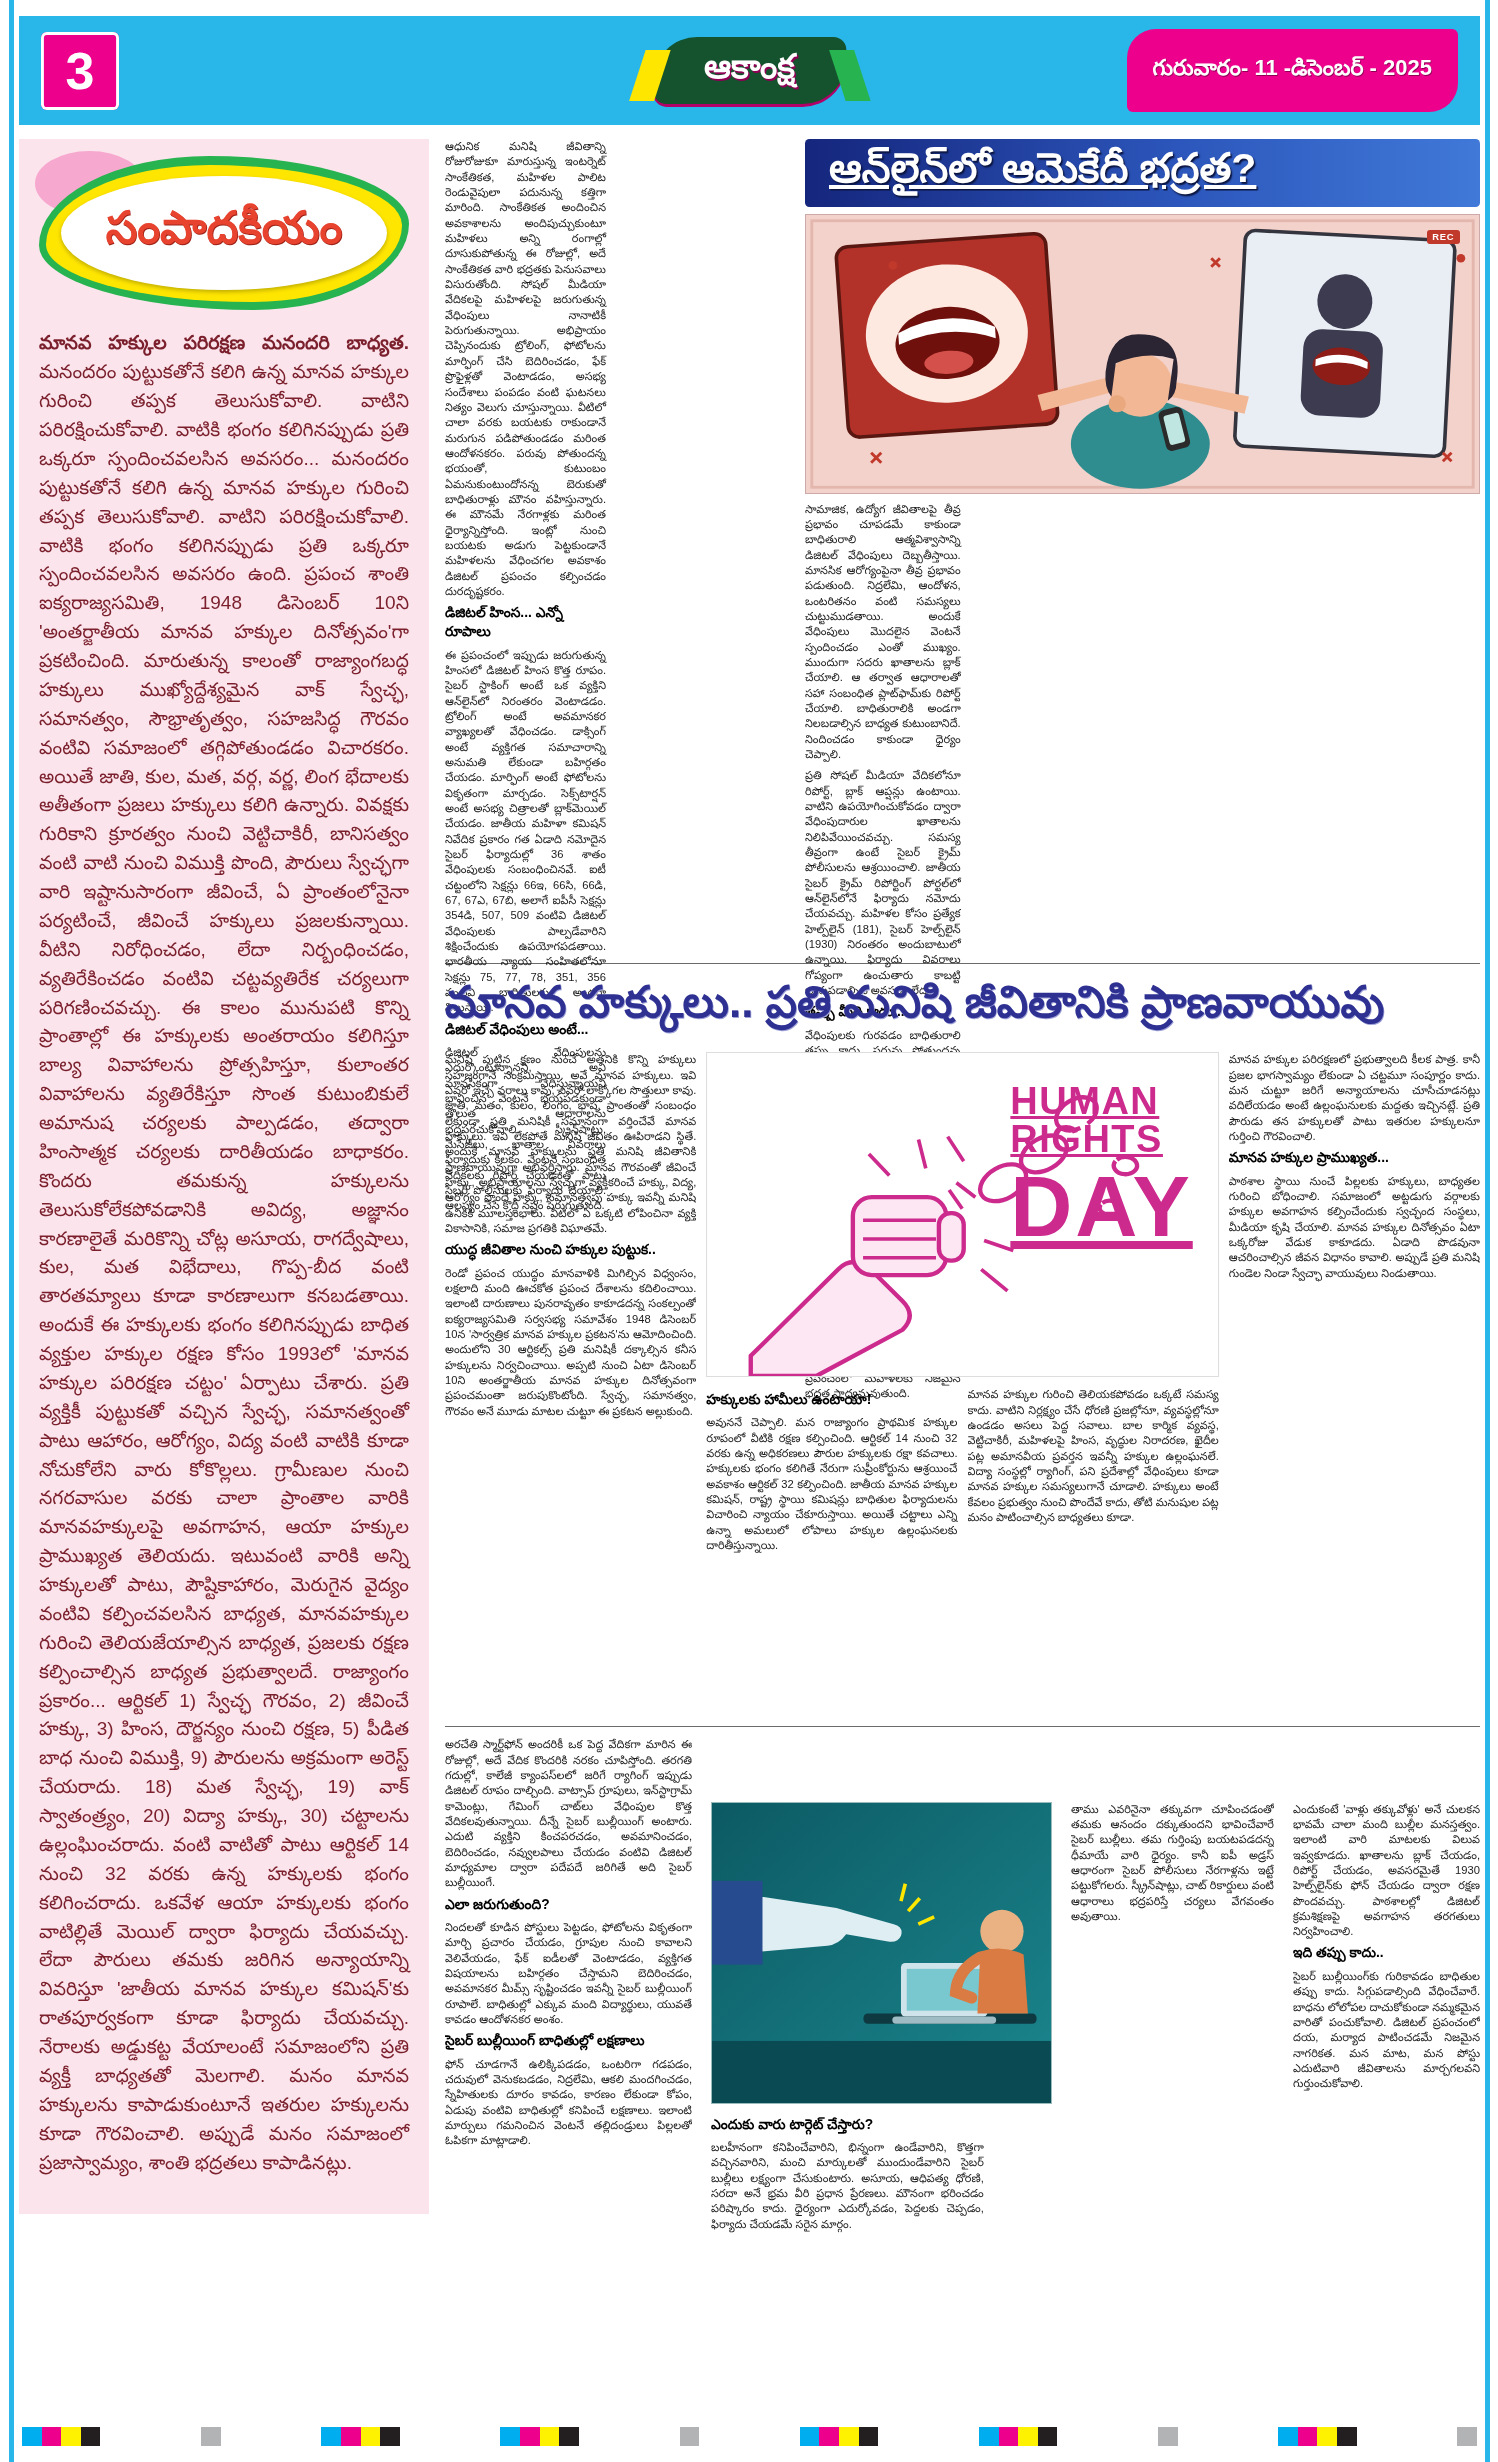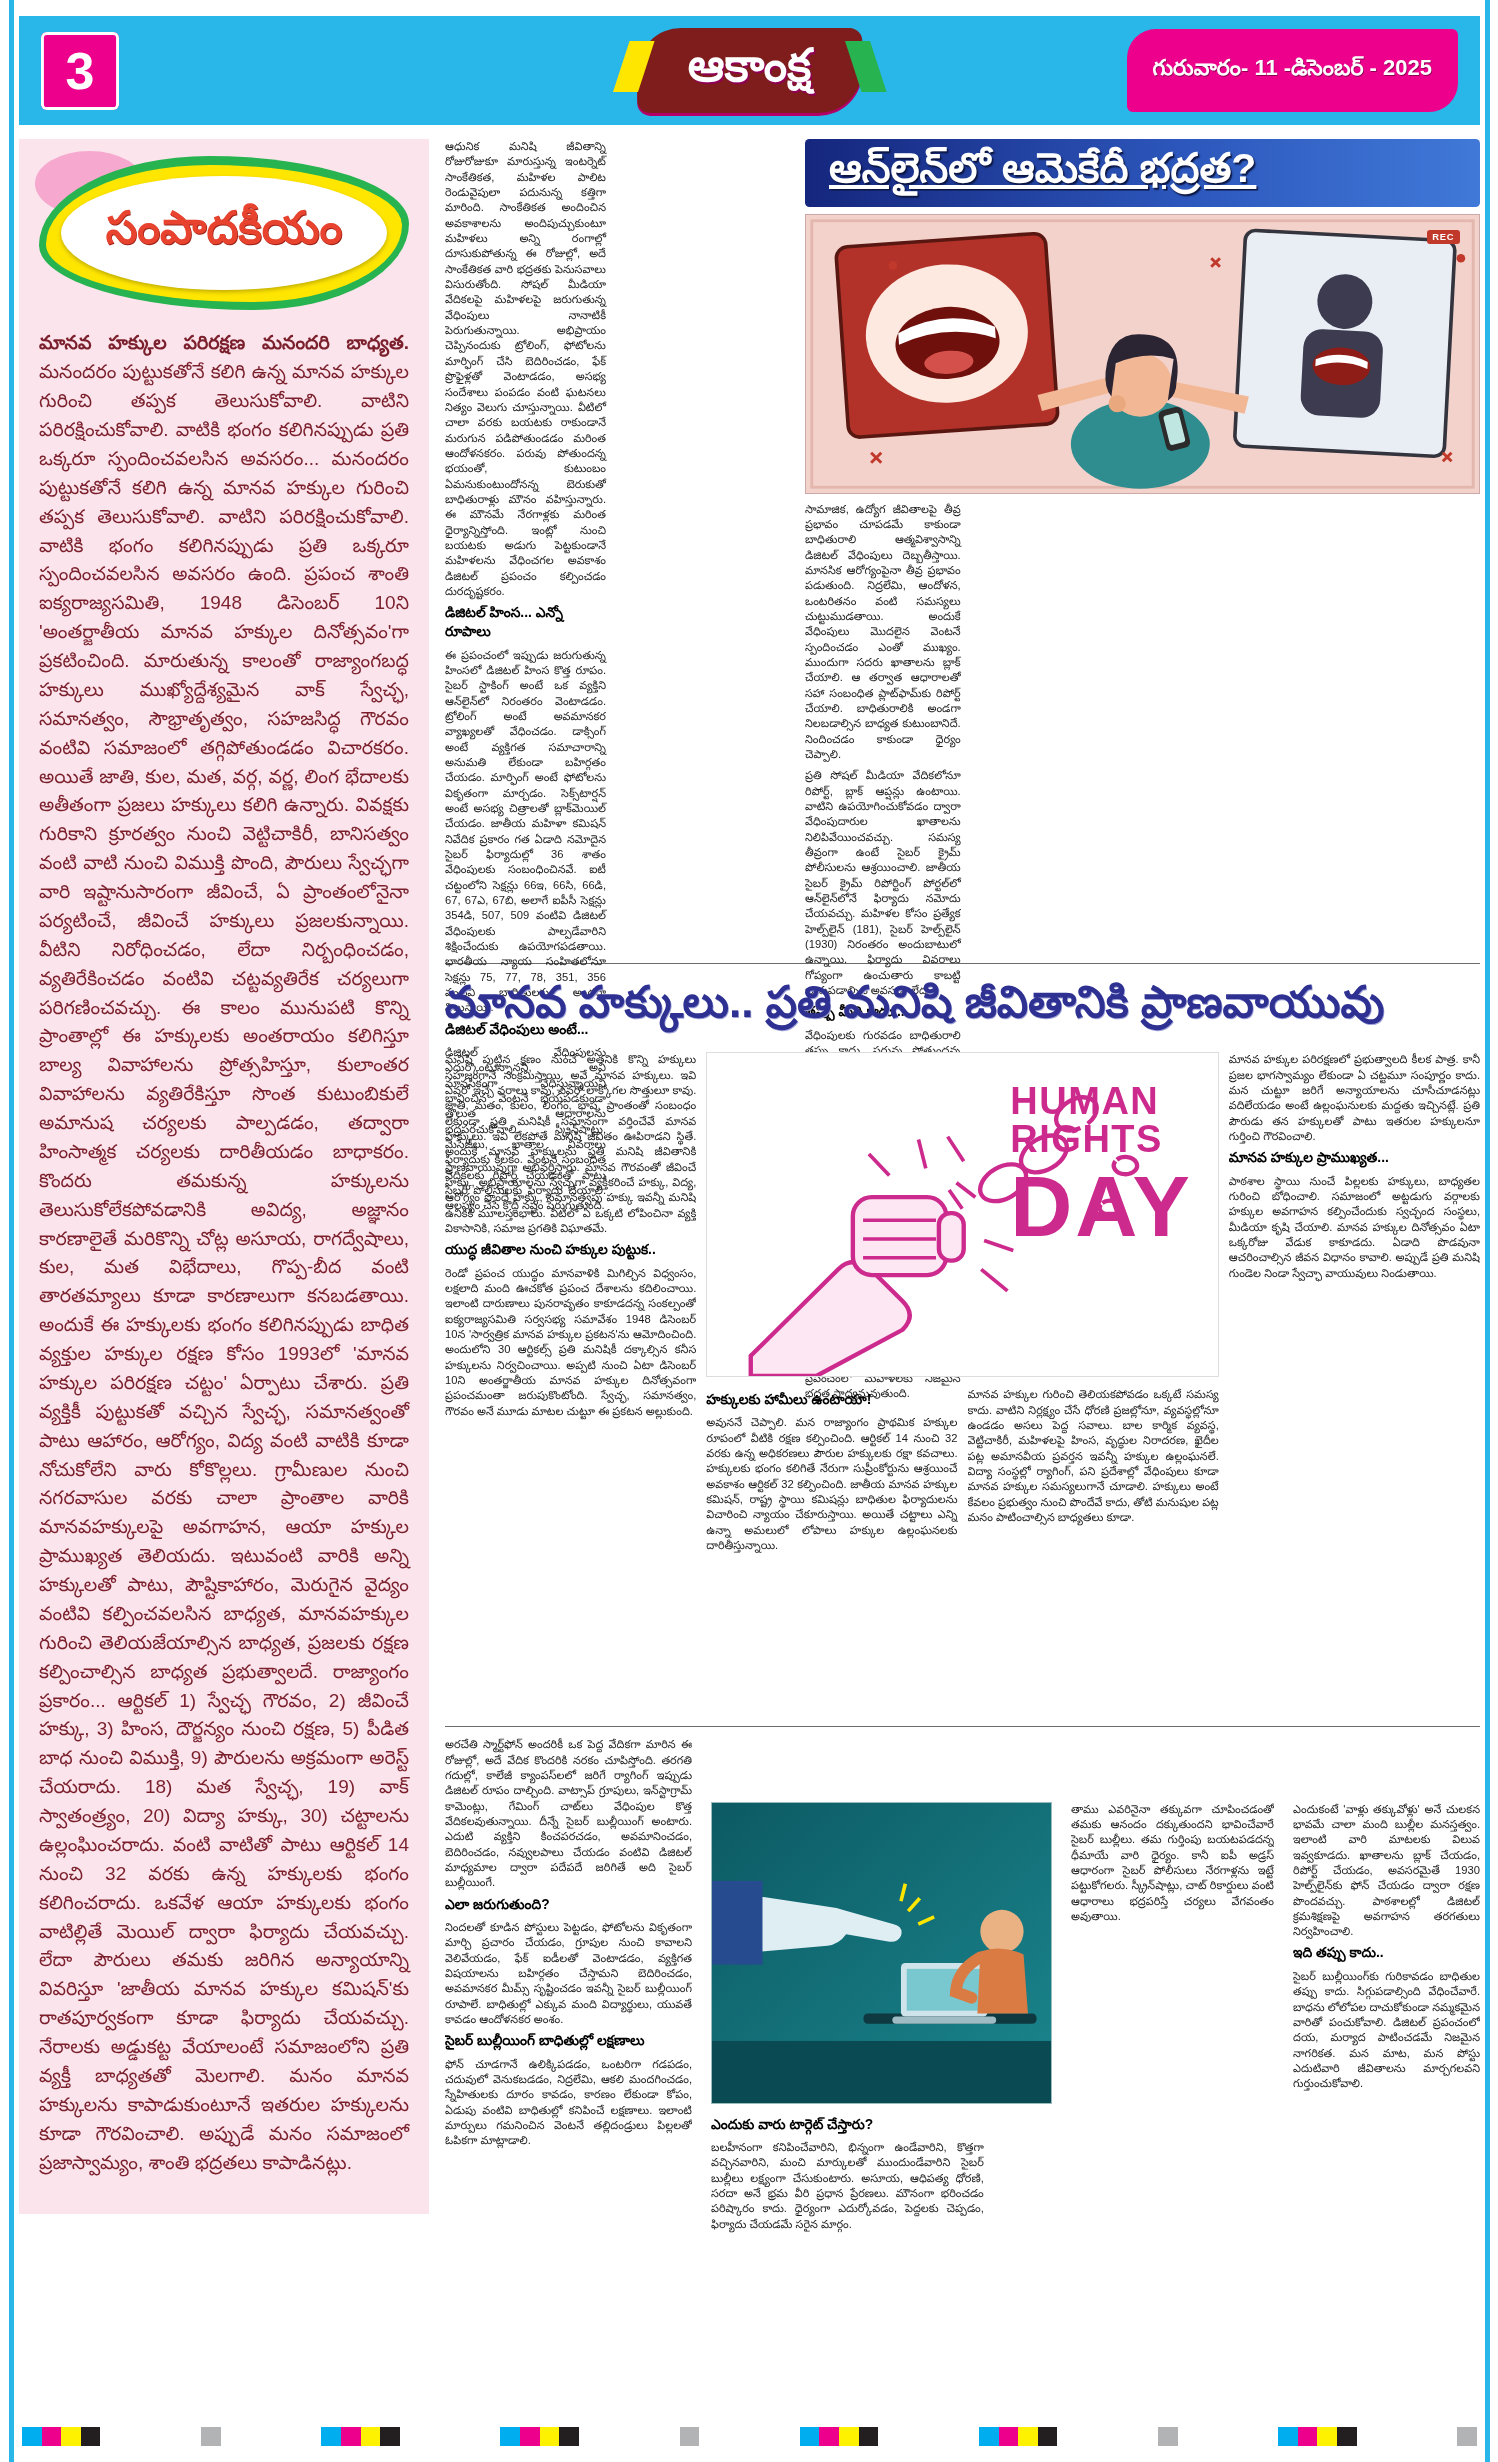--- a/index.html
+++ b/index.html
@@ -7,22 +7,22 @@
   .page { position:relative; width:1499px; height:2462px; background:#fff; overflow:hidden; }
   .edge { position:absolute; top:0; bottom:0; width:5px; background:#29b6e8; }
   .edge-left { left:8.7px; } .edge-right { right:8.7px; }
 
   
   .topbar { position:absolute; left:19px; right:19px; top:16px; height:109px;
             background:#29b6e8; display:flex; align-items:center; padding:0 22px; }
   .pagenum { width:78px; height:78px; background:#ec008c; color:#fff; font-size:52px; font-weight:bold;
              display:flex; align-items:center; justify-content:center; border-radius:5.8px;
              box-shadow:0 0 0 2.9px #fff inset; }
-  .masthead { position:absolute; left:50%; transform:translateX(-50%); background:#7f1d1d; color:#fff;
-              padding:10px 51px; font-size:46px; font-weight:bold; border-radius:44px 13px 44px 13px;
+  .masthead { position:absolute; left:50%; transform:translateX(-50%); background:#14532d; color:#fff;
+              padding:10px 51px; font-size:34px; font-weight:bold; border-radius:44px 13px 44px 13px;
               box-shadow:0 2.9px 0 #b10068; text-shadow:1.5px 1.5px 0 #8f0054; }
   .masthead:before, .masthead:after { content:""; position:absolute; top:13px; width:25px; height:51px; background:#ffe600; z-index:-1; }
   .masthead:before { left:-16px; transform:skewX(-18deg); }
   .masthead:after { right:-16px; transform:skewX(18deg); background:#27b34f; }
   .dateband { margin-left:auto; background:#ec008c; color:#fff; font-size:22px; font-weight:bold;
               padding:26px 26px; border-radius:29px 5.8px 29px 5.8px; text-shadow:0.7px 0.7px 0 #8f0054; }
 
   
   .content { position:absolute; left:19px; right:19px; top:139px; display:grid;
              grid-template-columns:410px 1fr; column-gap:16px; align-items:start; }
@@ -57,21 +57,21 @@
 
   
   .sec2 { border-top:1.5px solid #6b6b6b; margin-top:13px; padding-top:10px; }
   .hr-head { font-size:44px; font-weight:bold; color:#2e3192; padding:2.9px 0 14.5px; text-shadow:0.7px 0.7px 0 #9fa3d8; }
   .sec2-grid { display:grid; grid-template-columns:repeat(4,1fr); grid-template-rows:325px auto;
                gap:10px 10px; height:661px; overflow:hidden;
                grid-template-areas:"a img img d" "a b c d"; }
   .hr-a { grid-area:a; overflow:hidden; } .hr-b { grid-area:b; overflow:hidden; }
   .hr-c { grid-area:c; overflow:hidden; } .hr-d { grid-area:d; overflow:hidden; }
   .hr-img { grid-area:img; position:relative; border:0.7px solid #ddd; overflow:hidden; background:#fff; }
-  .hr-words { position:absolute; right:25px; top:29px; text-align:left; color:#cc2a8d; line-height:1.0; }
+  .hr-words { position:absolute; right:25px; top:29px; text-align:left; color:#cc2a8d; line-height:1.0;text-decoration:underline; }
   .hr-w1, .hr-w2 { display:block; font-size:38px; font-weight:bold; letter-spacing:1.5px; }
   .hr-w3 { display:block; font-size:86px; font-weight:bold; letter-spacing:2.9px; margin-top:4.4px; }
 
   
   .sec3 { border-top:1.5px solid #6b6b6b; margin-top:13px; padding-top:10px;
           display:grid; grid-template-columns:247px 341px 203px 1fr; grid-template-rows:auto 302px auto;
           gap:8.7px 19px; height:567px; overflow:hidden;
           grid-template-areas:"a h h h" "a img m r" "a bb bb r"; }
   .cy-a { grid-area:a; overflow:hidden; }
   .cy-head { grid-area:h; font-size:29px; font-weight:bold; color:#1d4f9e; align-self:center; }

